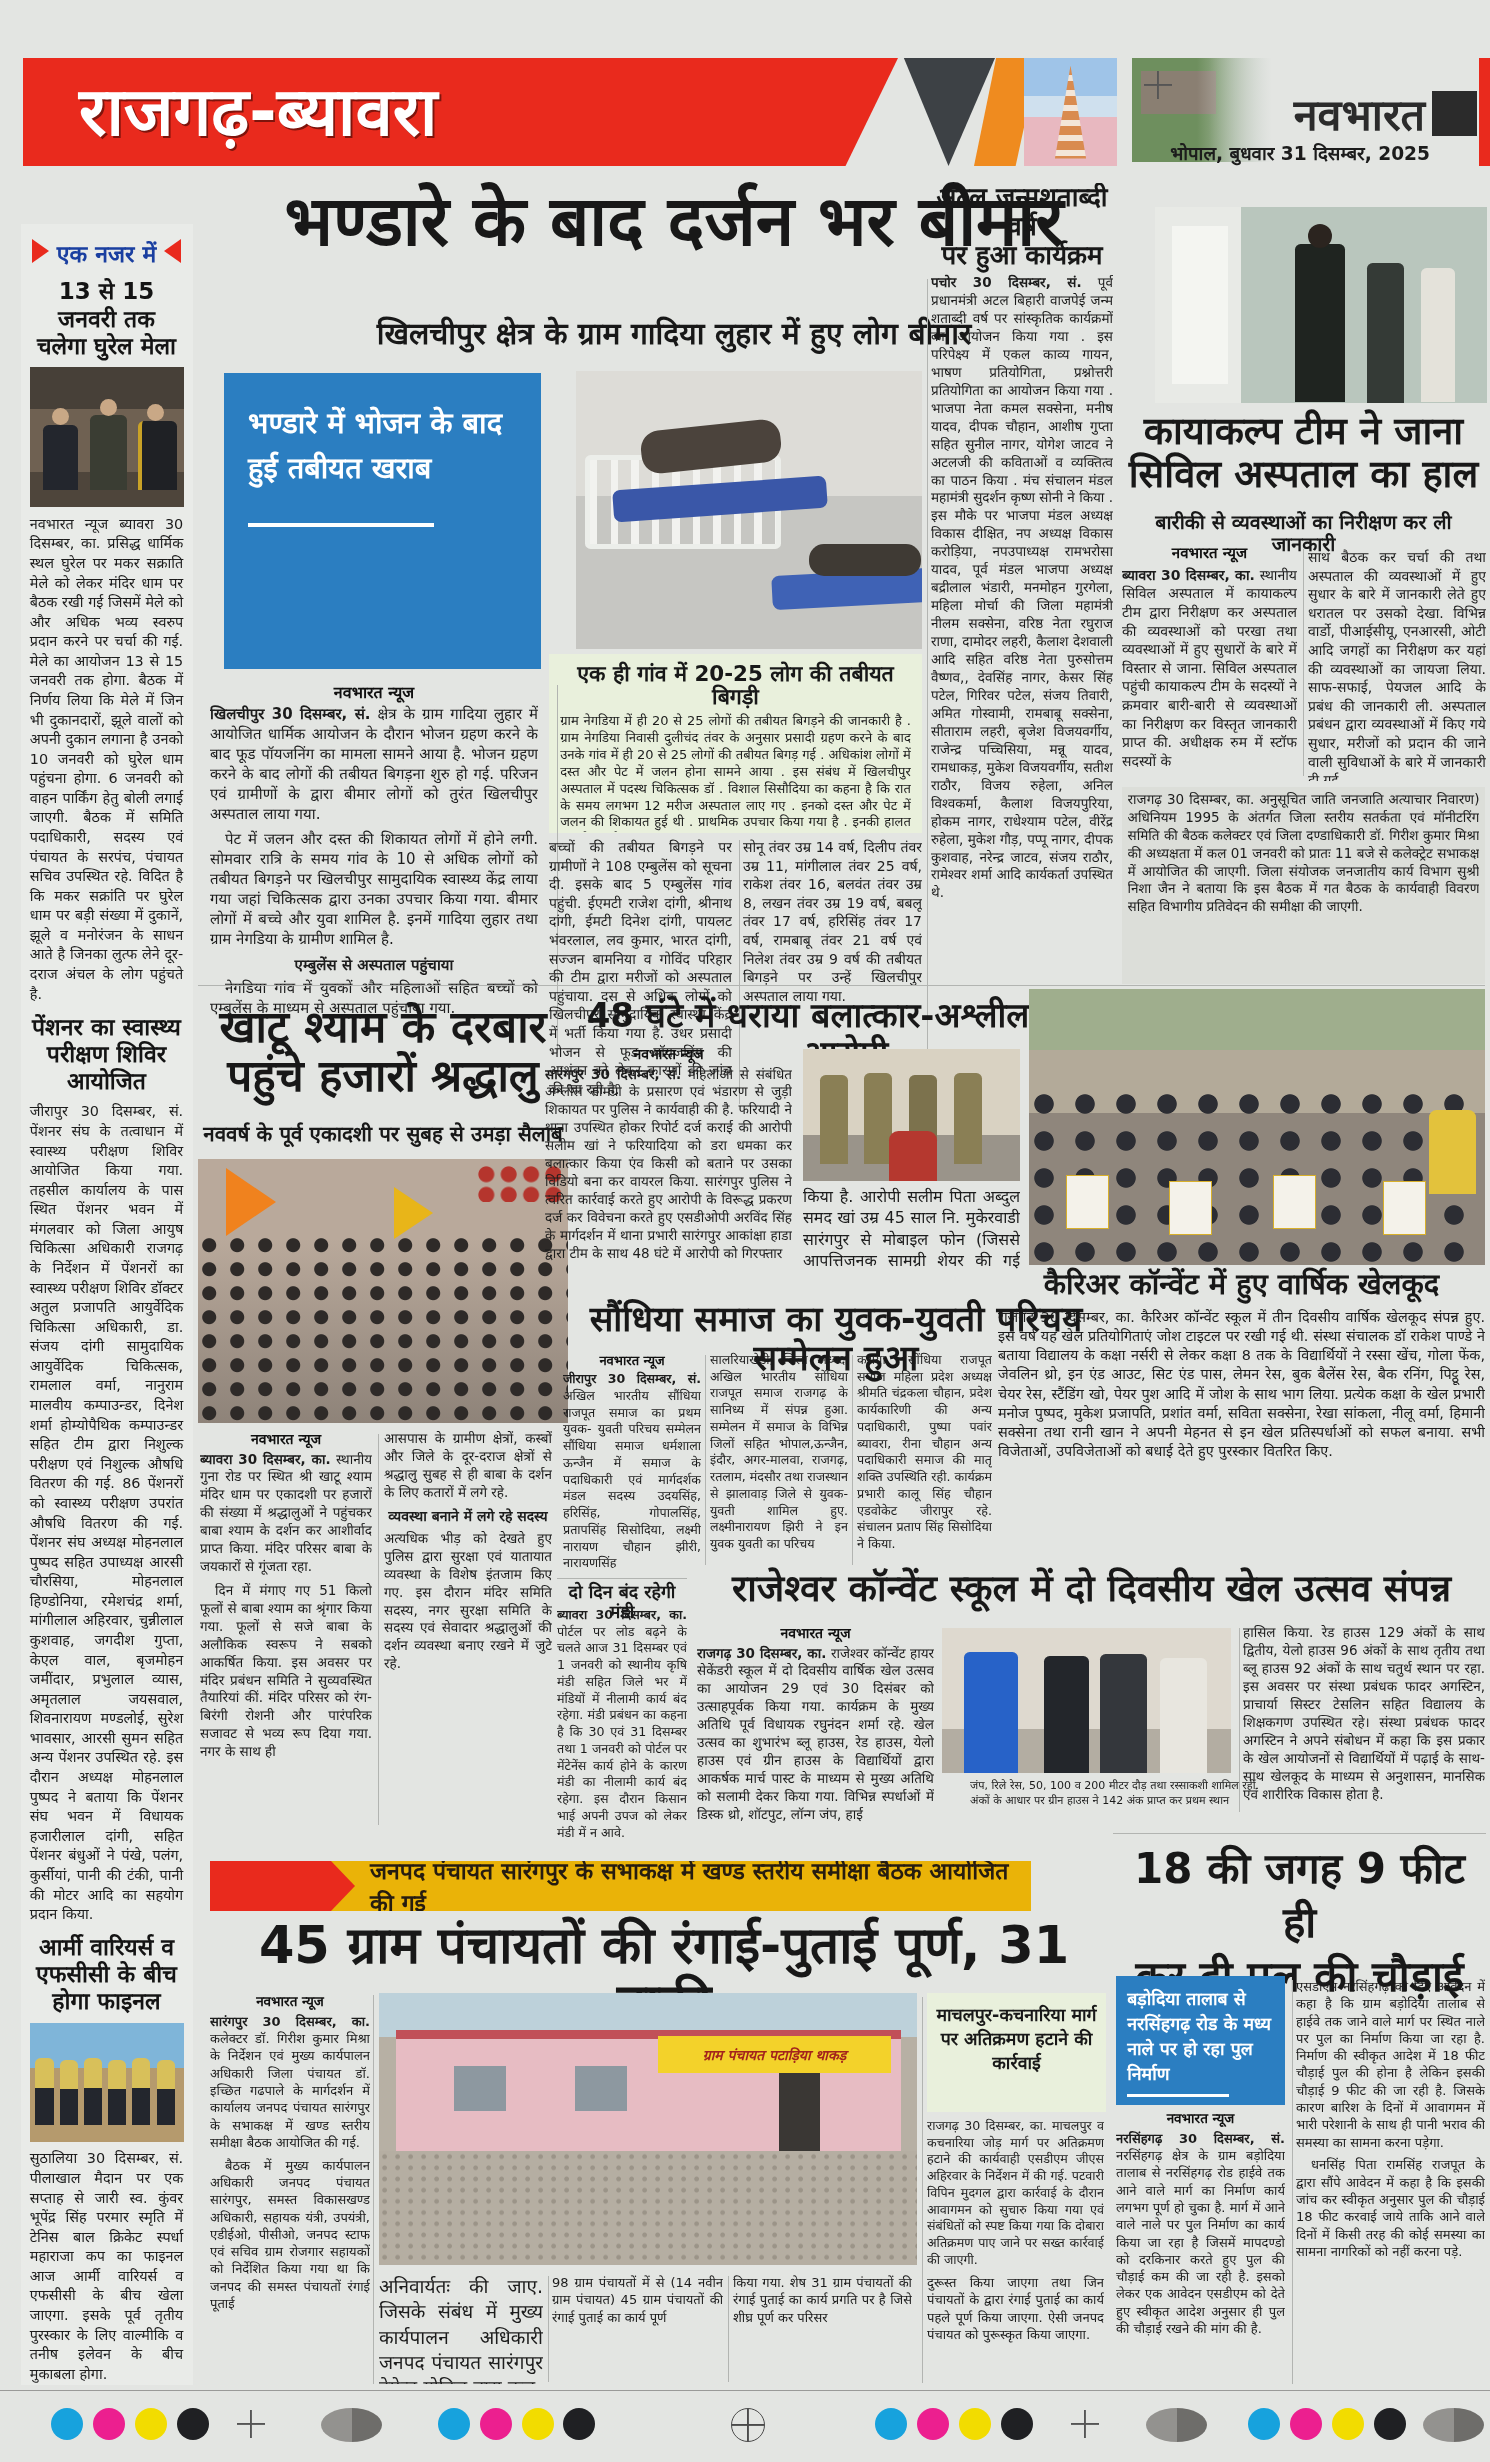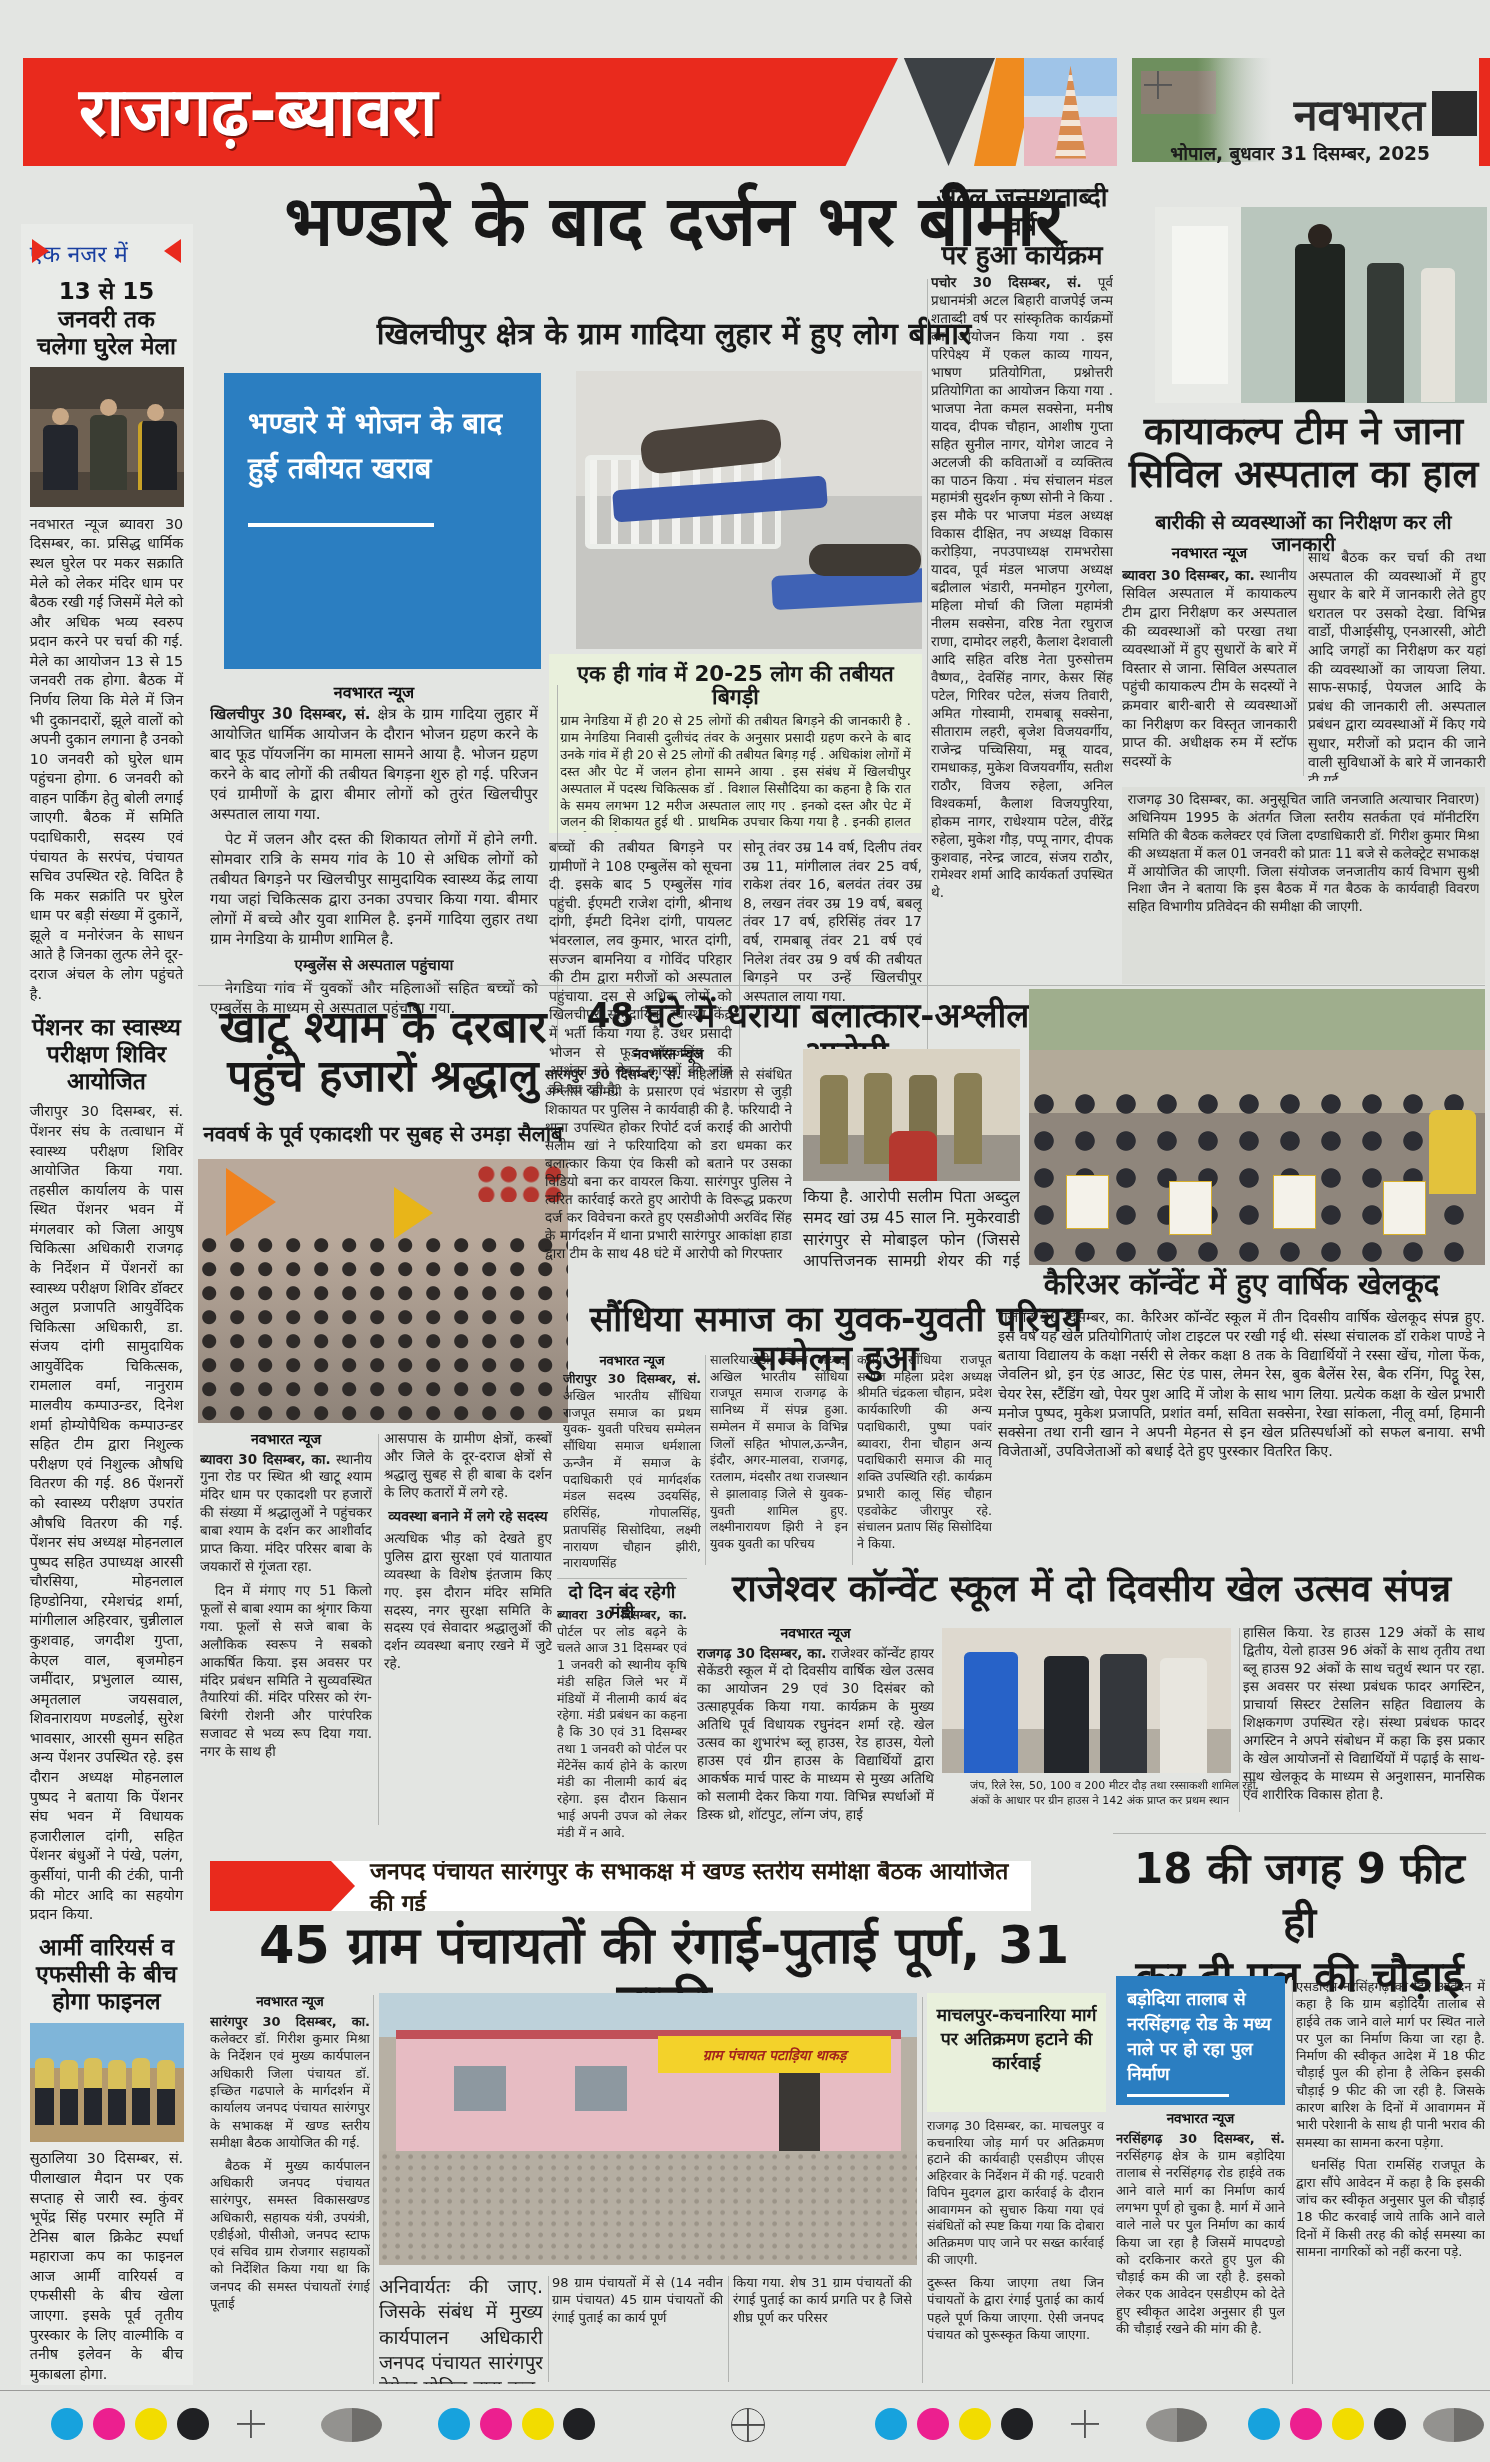--- a/index.html
+++ b/index.html
@@ -19,21 +19,21 @@
   .dot{position:absolute;width:32px;height:32px;border-radius:50%;}
   .ell{position:absolute;width:61px;height:34px;border-radius:50%;
        background:linear-gradient(90deg,#93928f 50%,#6e6d6a 50%);}
   .plus{position:absolute;width:28px;height:28px;
         background:linear-gradient(#555,#555) center/100% 1.9px no-repeat,
                    linear-gradient(#555,#555) center/1.9px 100% no-repeat;}
   .reg{position:absolute;width:32px;height:32px;border:1.9px solid #4a4a4a;border-radius:50%;
        background:linear-gradient(#4a4a4a,#4a4a4a) center/100% 1.9px no-repeat,
                   linear-gradient(#4a4a4a,#4a4a4a) center/1.9px 100% no-repeat;}
   .sb{background:#e9ebe8;}
-  .sb-head{color:#1a3fa0;font-weight:400;font-size:23px;position:relative;margin:5.6px 0 9.3px;}
+  .sb-head{color:#1a3fa0;font-weight:700;font-size:23px;text-align:center;position:relative;margin:5.6px 0 9.3px;}
   .tri-l,.tri-r{position:absolute;top:1.9px;width:0;height:0;border-top:12px solid transparent;border-bottom:12px solid transparent;}
   .tri-l{left:1.9px;border-left:17px solid #e92a1d;}
   .tri-r{right:1.9px;border-right:17px solid #e92a1d;}
   .sb-hl{font-weight:700;font-size:23px;line-height:1.18;text-align:center;color:#141414;margin:9.3px 0 7.5px;}
   .sb-bt{font-size:14.4px;line-height:1.36;text-align:justify;color:#1c1c1c;}
   .greenbox{background:#e9f0dc;}
   .bluebox{background:#2b7ec1;color:#fff;}
   .fig{position:absolute;border-radius:5.6px 5.6px 0 0;}
 </style>
 </head>
@@ -240,21 +240,21 @@
   <div class="abs bt" style="left:1243px;top:1624px;width:242px;height:191px;font-size:13.5px;">हासिल किया. रेड हाउस 129 अंकों के साथ द्वितीय, येलो हाउस 96 अंकों के साथ तृतीय तथा ब्लू हाउस 92 अंकों के साथ चतुर्थ स्थान पर रहा. इस अवसर पर संस्था प्रबंधक फादर अगस्टिन, प्राचार्या सिस्टर टेसलिन सहित विद्यालय के शिक्षकगण उपस्थित रहे। संस्था प्रबंधक फादर अगस्टिन ने अपने संबोधन में कहा कि इस प्रकार के खेल आयोजनों से विद्यार्थियों में पढ़ाई के साथ-साथ खेलकूद के माध्यम से अनुशासन, मानसिक एवं शारीरिक विकास होता है.</div>
   <div class="vr" style="left:1239px;top:1628px;height:184px;"></div>
 
   <div class="hr" style="left:1113px;top:1833px;width:373px;"></div>
   <div class="abs hl" style="left:1113px;top:1842px;width:373px;font-size:42px;line-height:1.28;">
     <div>18 की जगह 9 फीट ही</div>
     <div>कर दी पुल की चौड़ाई</div>
   </div>
 
   <div class="abs" style="left:210px;top:1861px;width:121px;height:50px;background:#e92a1d;color:#fff;font-weight:700;font-size:19.6px;display:flex;align-items:center;justify-content:center;"></div>
-  <div class="abs" style="left:331px;top:1861px;width:700px;height:50px;background:#ffffff;color:#261c10;font-weight:700;font-size:23px;display:flex;align-items:center;padding-left:39px;box-sizing:border-box;overflow:hidden;">
+  <div class="abs" style="left:331px;top:1861px;width:700px;height:50px;background:#eab308;color:#261c10;font-weight:700;font-size:23px;display:flex;align-items:center;padding-left:39px;box-sizing:border-box;overflow:hidden;">
     <span>जनपद पंचायत सारंगपुर के सभाकक्ष में खण्ड स्तरीय समीक्षा बैठक आयोजित की गई</span>
   </div>
   <div class="abs" style="left:331px;top:1861px;width:0;height:0;border-top:25px solid transparent;border-bottom:25px solid transparent;border-left:24px solid #e92a1d;"></div>
   <div class="abs hl" style="left:224px;top:1917px;width:880px;font-size:51px;">45 ग्राम पंचायतों की रंगाई-पुताई पूर्ण, 31 बाकी</div>
 
   <div class="abs bt" style="left:210px;top:1993px;width:160px;height:391px;font-size:13px;">
     <div class="byl" style="font-size:13.5px;">नवभारत न्यूज</div>
     <p class="noind"><span class="dl">सारंगपुर 30 दिसम्बर, का.</span> <span>कलेक्टर डॉ. गिरीश कुमार मिश्रा के निर्देशन एवं मुख्य कार्यपालन अधिकारी जिला पंचायत डॉ. इच्छित गढपाले के मार्गदर्शन में कार्यालय जनपद पंचायत सारंगपुर के सभाकक्ष में खण्ड स्तरीय समीक्षा बैठक आयोजित की गई.</span></p>
     <p>बैठक में मुख्य कार्यपालन अधिकारी जनपद पंचायत सारंगपुर, समस्त विकासखण्ड अधिकारी, सहायक यंत्री, उपयंत्री, एडीईओ, पीसीओ, जनपद स्टाफ एवं सचिव ग्राम रोजगार सहायकों को निर्देशित किया गया था कि जनपद की समस्त पंचायतों रंगाई पूताई</p>
   </div>

